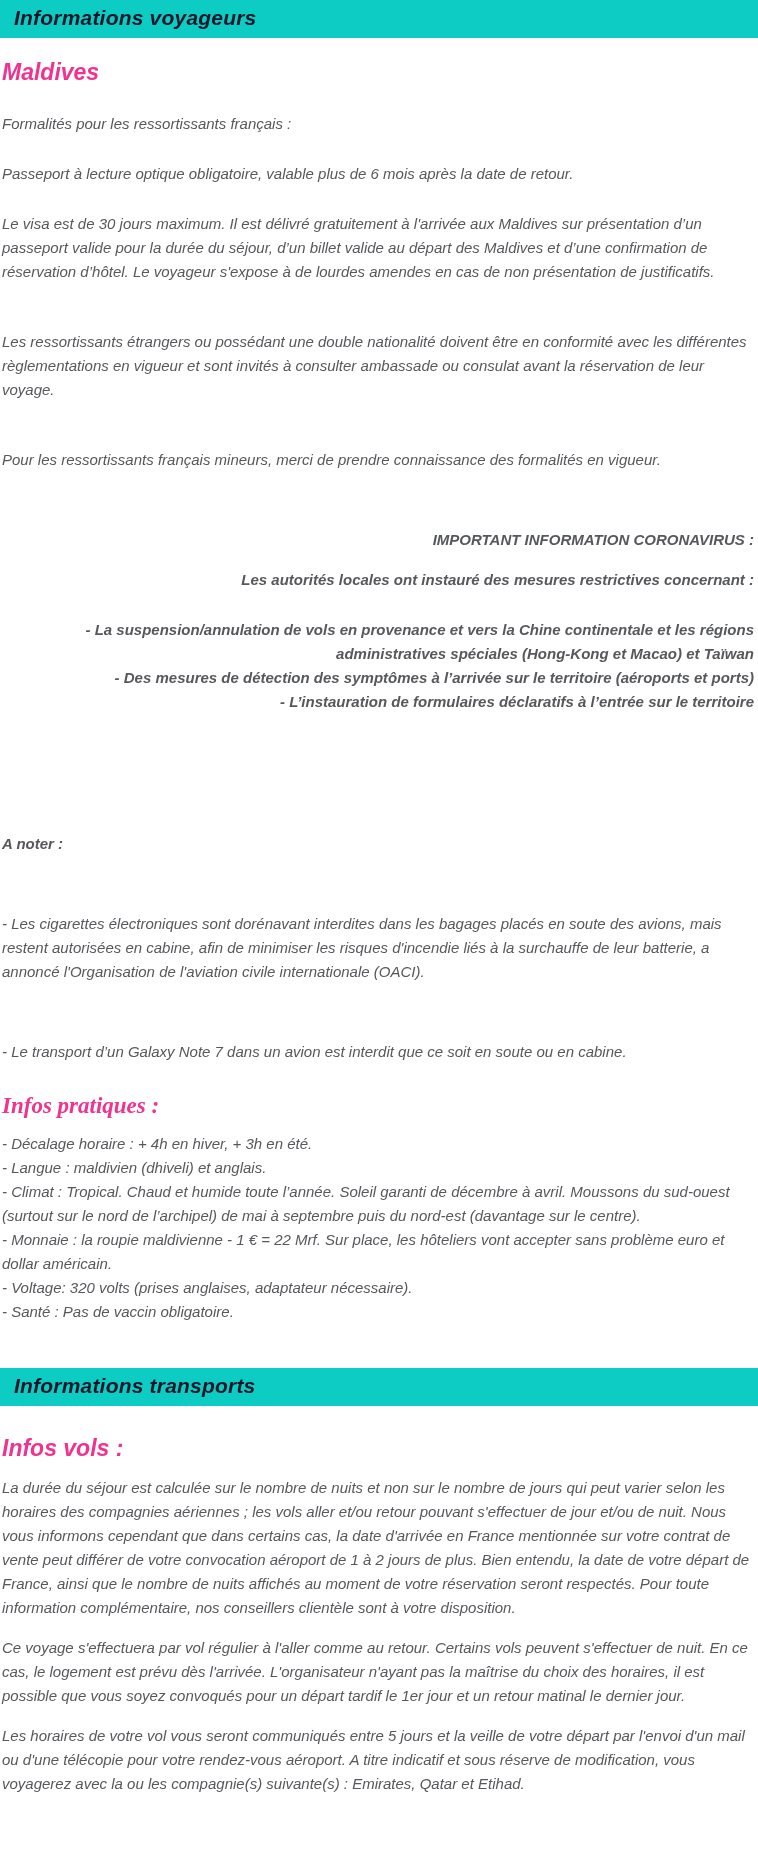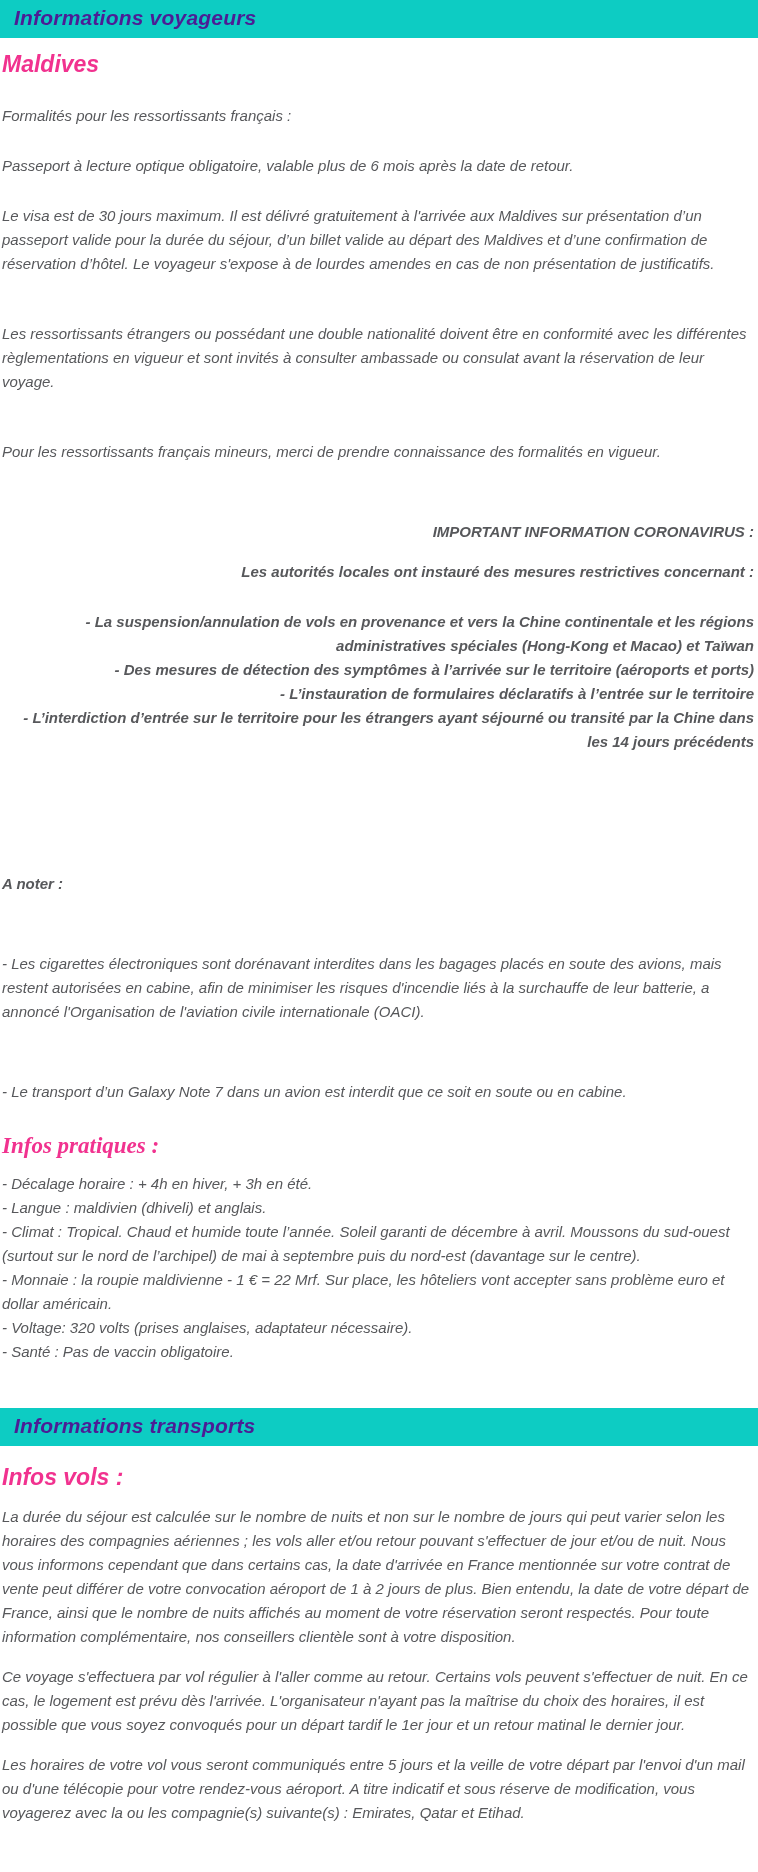--- a/index.html
+++ b/index.html
@@ -7,21 +7,21 @@
   body {
     width: 758px;
     font-family: "Liberation Sans", sans-serif;
     --teal: #0dccc3;
     --pink: #f1328f;
     --text: #57585b;
   }
   .page { width: 758px; background: #ffffff; }
   .section-bar {
     background: var(--teal);
-    color: #4c1d95;
+    color: #0f172a;
     font-style: italic;
     font-weight: bold;
     font-size: 21px;
     line-height: 26px;
     padding: 5px 10px 7px 14px;
     letter-spacing: 0.2px;
   }
   .content {
     padding: 0 4px 0 2px;
     color: var(--text);
@@ -30,23 +30,23 @@
     line-height: 24px;
   }
   .sub-heading {
     color: var(--pink);
     font-style: italic;
     font-weight: bold;
     font-size: 23px;
     line-height: 28px;
     margin: 0;
   }
-  .h-maldives { margin-top: 12px; }
+  .h-maldives { margin-top: 20px; }
   .h-pratiques { margin-top: 28px; margin-bottom: 12px; font-family: Liberation Serif, serif; }
-  .h-vols { margin-top: 17px; margin-bottom: 14px; font-style: italic; }
+  .h-vols { margin-top: 28px; margin-bottom: 14px; font-style: italic; }
   p { margin: 0; }
   .bold { font-weight: bold; text-align: right; }
   .mt-s  { margin-top: 16px; }
   .mt-m  { margin-top: 26px; }
   .mt-l  { margin-top: 46px; }
   .mt-xl { margin-top: 56px; }
   .mt-xxl{ margin-top: 118px; font-weight: bold; }
   .bar-transports { margin-top: 44px; }
 </style>
 </head>
@@ -66,21 +66,20 @@
     <p class="mt-m">Le visa est de 30 jours maximum. Il est délivré gratuitement à l'arrivée aux Maldives sur présentation d’un passeport valide pour la durée du séjour, d’un billet valide au départ des Maldives et d’une confirmation de réservation d’hôtel. Le voyageur s'expose à de lourdes amendes en cas de non présentation de justificatifs.</p>
     <p class="mt-l">Les ressortissants étrangers ou possédant une double nationalité doivent être en conformité avec les différentes règlementations en vigueur et sont invités à consulter ambassade ou consulat avant la réservation de leur voyage.</p>
     <p class="mt-l">Pour les ressortissants français mineurs, merci de prendre connaissance des formalités en vigueur.</p>
 
     <p class="bold mt-xl">IMPORTANT INFORMATION CORONAVIRUS :</p>
     <p class="bold mt-s">Les autorités locales ont instauré des mesures restrictives concernant :</p>
     <div class="mt-m">
       <p class="bold">- La suspension/annulation de vols en provenance et vers la Chine continentale et les régions administratives spéciales (Hong-Kong et Macao) et Taïwan</p>
       <p class="bold">- Des mesures de détection des symptômes à l’arrivée sur le territoire (aéroports et ports)</p>
       <p class="bold">- L’instauration de formulaires déclaratifs à l’entrée sur le territoire</p>
-      <p class="bold">- L’interdiction d’entrée sur le territoire pour les étrangers ayant séjourné ou transité par la Chine dans les 14 jours précédents</p>
     </div>
 
     <p class="mt-xxl">A noter :</p>
     <p class="mt-xl">- Les cigarettes électroniques sont dorénavant interdites dans les bagages placés en soute des avions, mais restent autorisées en cabine, afin de minimiser les risques d'incendie liés à la surchauffe de leur batterie, a annoncé l'Organisation de l'aviation civile internationale (OACI).</p>
     <p class="mt-xl">- Le transport d’un Galaxy Note 7 dans un avion est interdit que ce soit en soute ou en cabine.</p>
 
     <h2 class="sub-heading h-pratiques">Infos pratiques :</h2>
     <div>
       <p>- Décalage horaire : + 4h en hiver, + 3h en été.</p>
       <p>- Langue : maldivien (dhiveli) et anglais.</p>

